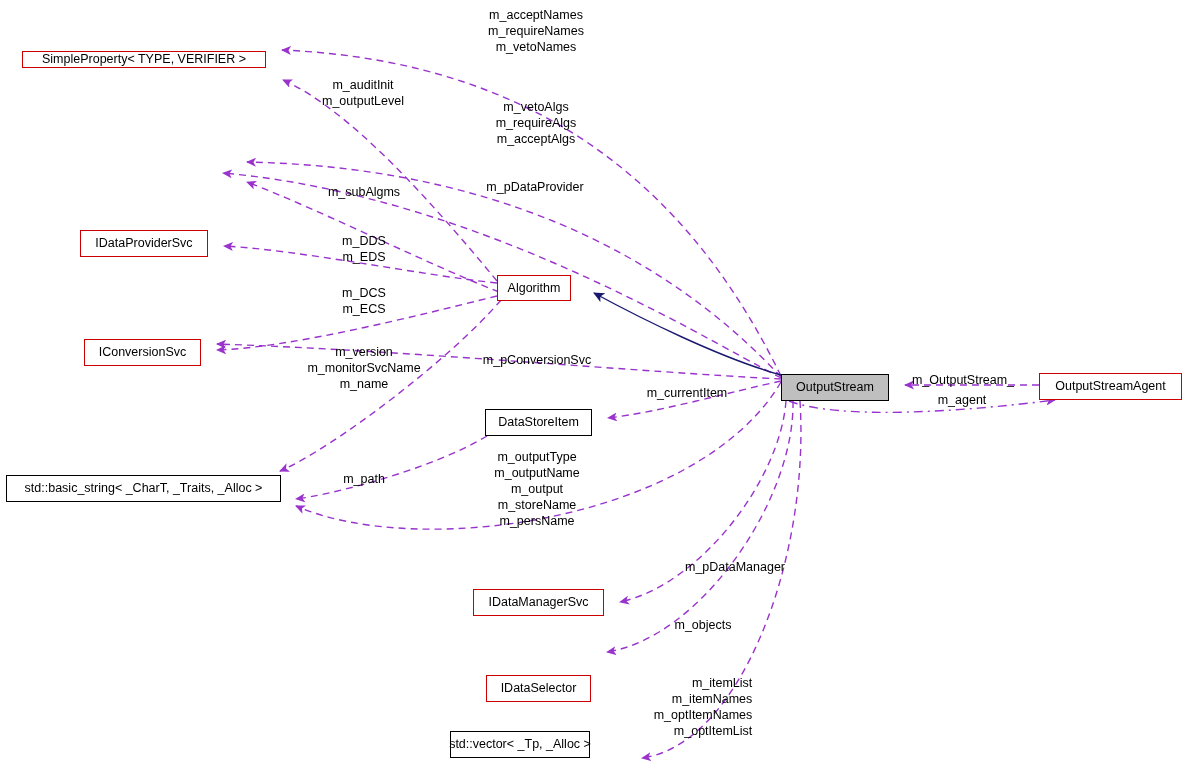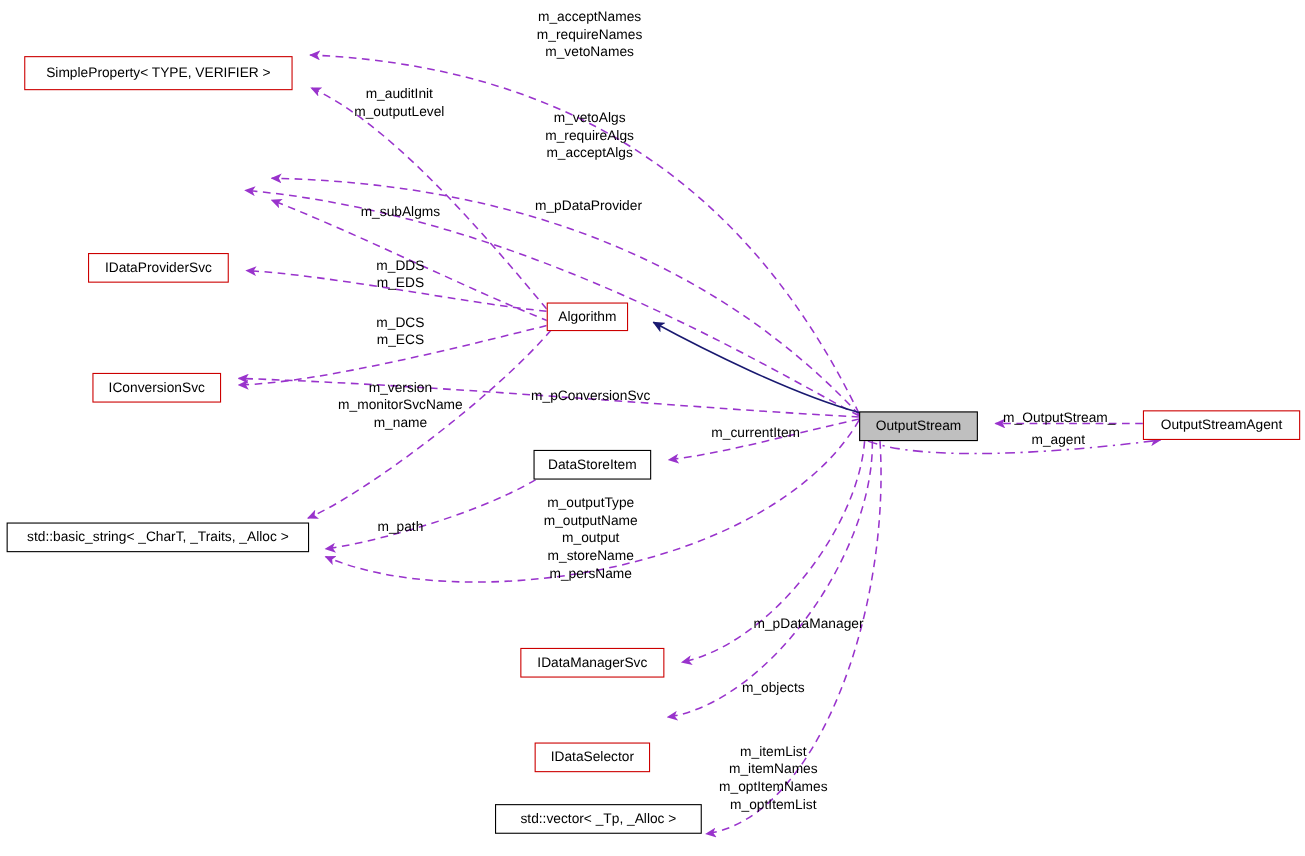--- a/index.html
+++ b/index.html
@@ -103,29 +103,29 @@
       <path d="M 800,401 C 810,560 740,745 642,758" marker-end="url(#ah-purple)"></path>
 
       <path d="M 1039,385 L 905,385" marker-end="url(#ah-purple)"></path>
     </g>
 
     <path fill="none" stroke="#9933cc" stroke-width="1.4" stroke-dasharray="9,5,2,5" d="M 789,401 C 840,420 960,412 1055,400" marker-end="url(#ah-purple)"></path>
 
     <path fill="none" stroke="#191970" stroke-width="1.4" d="M 781,375 C 720,358 640,318 594,293" marker-end="url(#ah-navy)"></path>
   </svg>
 
-  <div class="node red" style="left:22px;  top:51px;  width:244px; height:31px;">SimpleProperty&lt; TYPE, VERIFIER &gt;</div>
+  <div class="node red" style="left:22px;  top:51px;  width:244px; height:17px;">SimpleProperty&lt; TYPE, VERIFIER &gt;</div>
   <div class="node red" style="left:80px;  top:230px; width:128px; height:27px;">IDataProviderSvc</div>
   <div class="node red" style="left:84px;  top:339px; width:117px; height:27px;">IConversionSvc</div>
   <div class="node" style="left:6px;   top:475px; width:275px; height:27px;">std::basic_string&lt; _CharT, _Traits, _Alloc &gt;</div>
   <div class="node red" style="left:497px; top:275px; width:74px;  height:26px;">Algorithm</div>
   <div class="node" style="left:485px; top:409px; width:107px; height:27px;">DataStoreItem</div>
   <div class="node red" style="left:473px; top:589px; width:131px; height:27px;">IDataManagerSvc</div>
   <div class="node red" style="left:486px; top:639px; width:105px; height:27px;margin-top:36px;">IDataSelector</div>
-  <div class="node" style="left:450px; top:731px; width:188px; height:27px;">std::vector&lt; _Tp, _Alloc &gt;</div>
+  <div class="node" style="left:450px; top:731px; width:140px; height:27px;">std::vector&lt; _Tp, _Alloc &gt;</div>
   <div class="node grey" style="left:781px; top:374px; width:108px; height:27px;">OutputStream</div>
   <div class="node red" style="left:1039px;top:373px; width:143px; height:27px;">OutputStreamAgent</div>
 
   <div class="edge-label" style="left:536px; top:7px;">
     <span>m_acceptNames</span>
     <span>m_requireNames</span>
     <span>m_vetoNames</span>
   </div>
   <div class="edge-label" style="left:363px; top:77px;">
     <span>m_auditInit</span>
@@ -170,21 +170,21 @@
   </div>
   <div class="edge-label" style="left:364px; top:471px;">
     <span>m_path</span>
   </div>
   <div class="edge-label" style="left:711px; top:559px;padding-left:48px;">
     <span>m_pDataManager</span>
   </div>
   <div class="edge-label" style="left:703px; top:617px;">
     <span>m_objects</span>
   </div>
-  <div class="edge-label" style="left:703px; top:675px;">
+  <div class="edge-label" style="left:703px; top:675px;text-align:right;">
     <span>m_itemList</span>
     <span>m_itemNames</span>
     <span>m_optItemNames</span>
     <span>m_optItemList</span>
   </div>
   <div class="edge-label" style="left:963px; top:372px;">
     <span>m_OutputStream_</span>
   </div>
   <div class="edge-label" style="left:962px; top:392px;">
     <span>m_agent</span>

